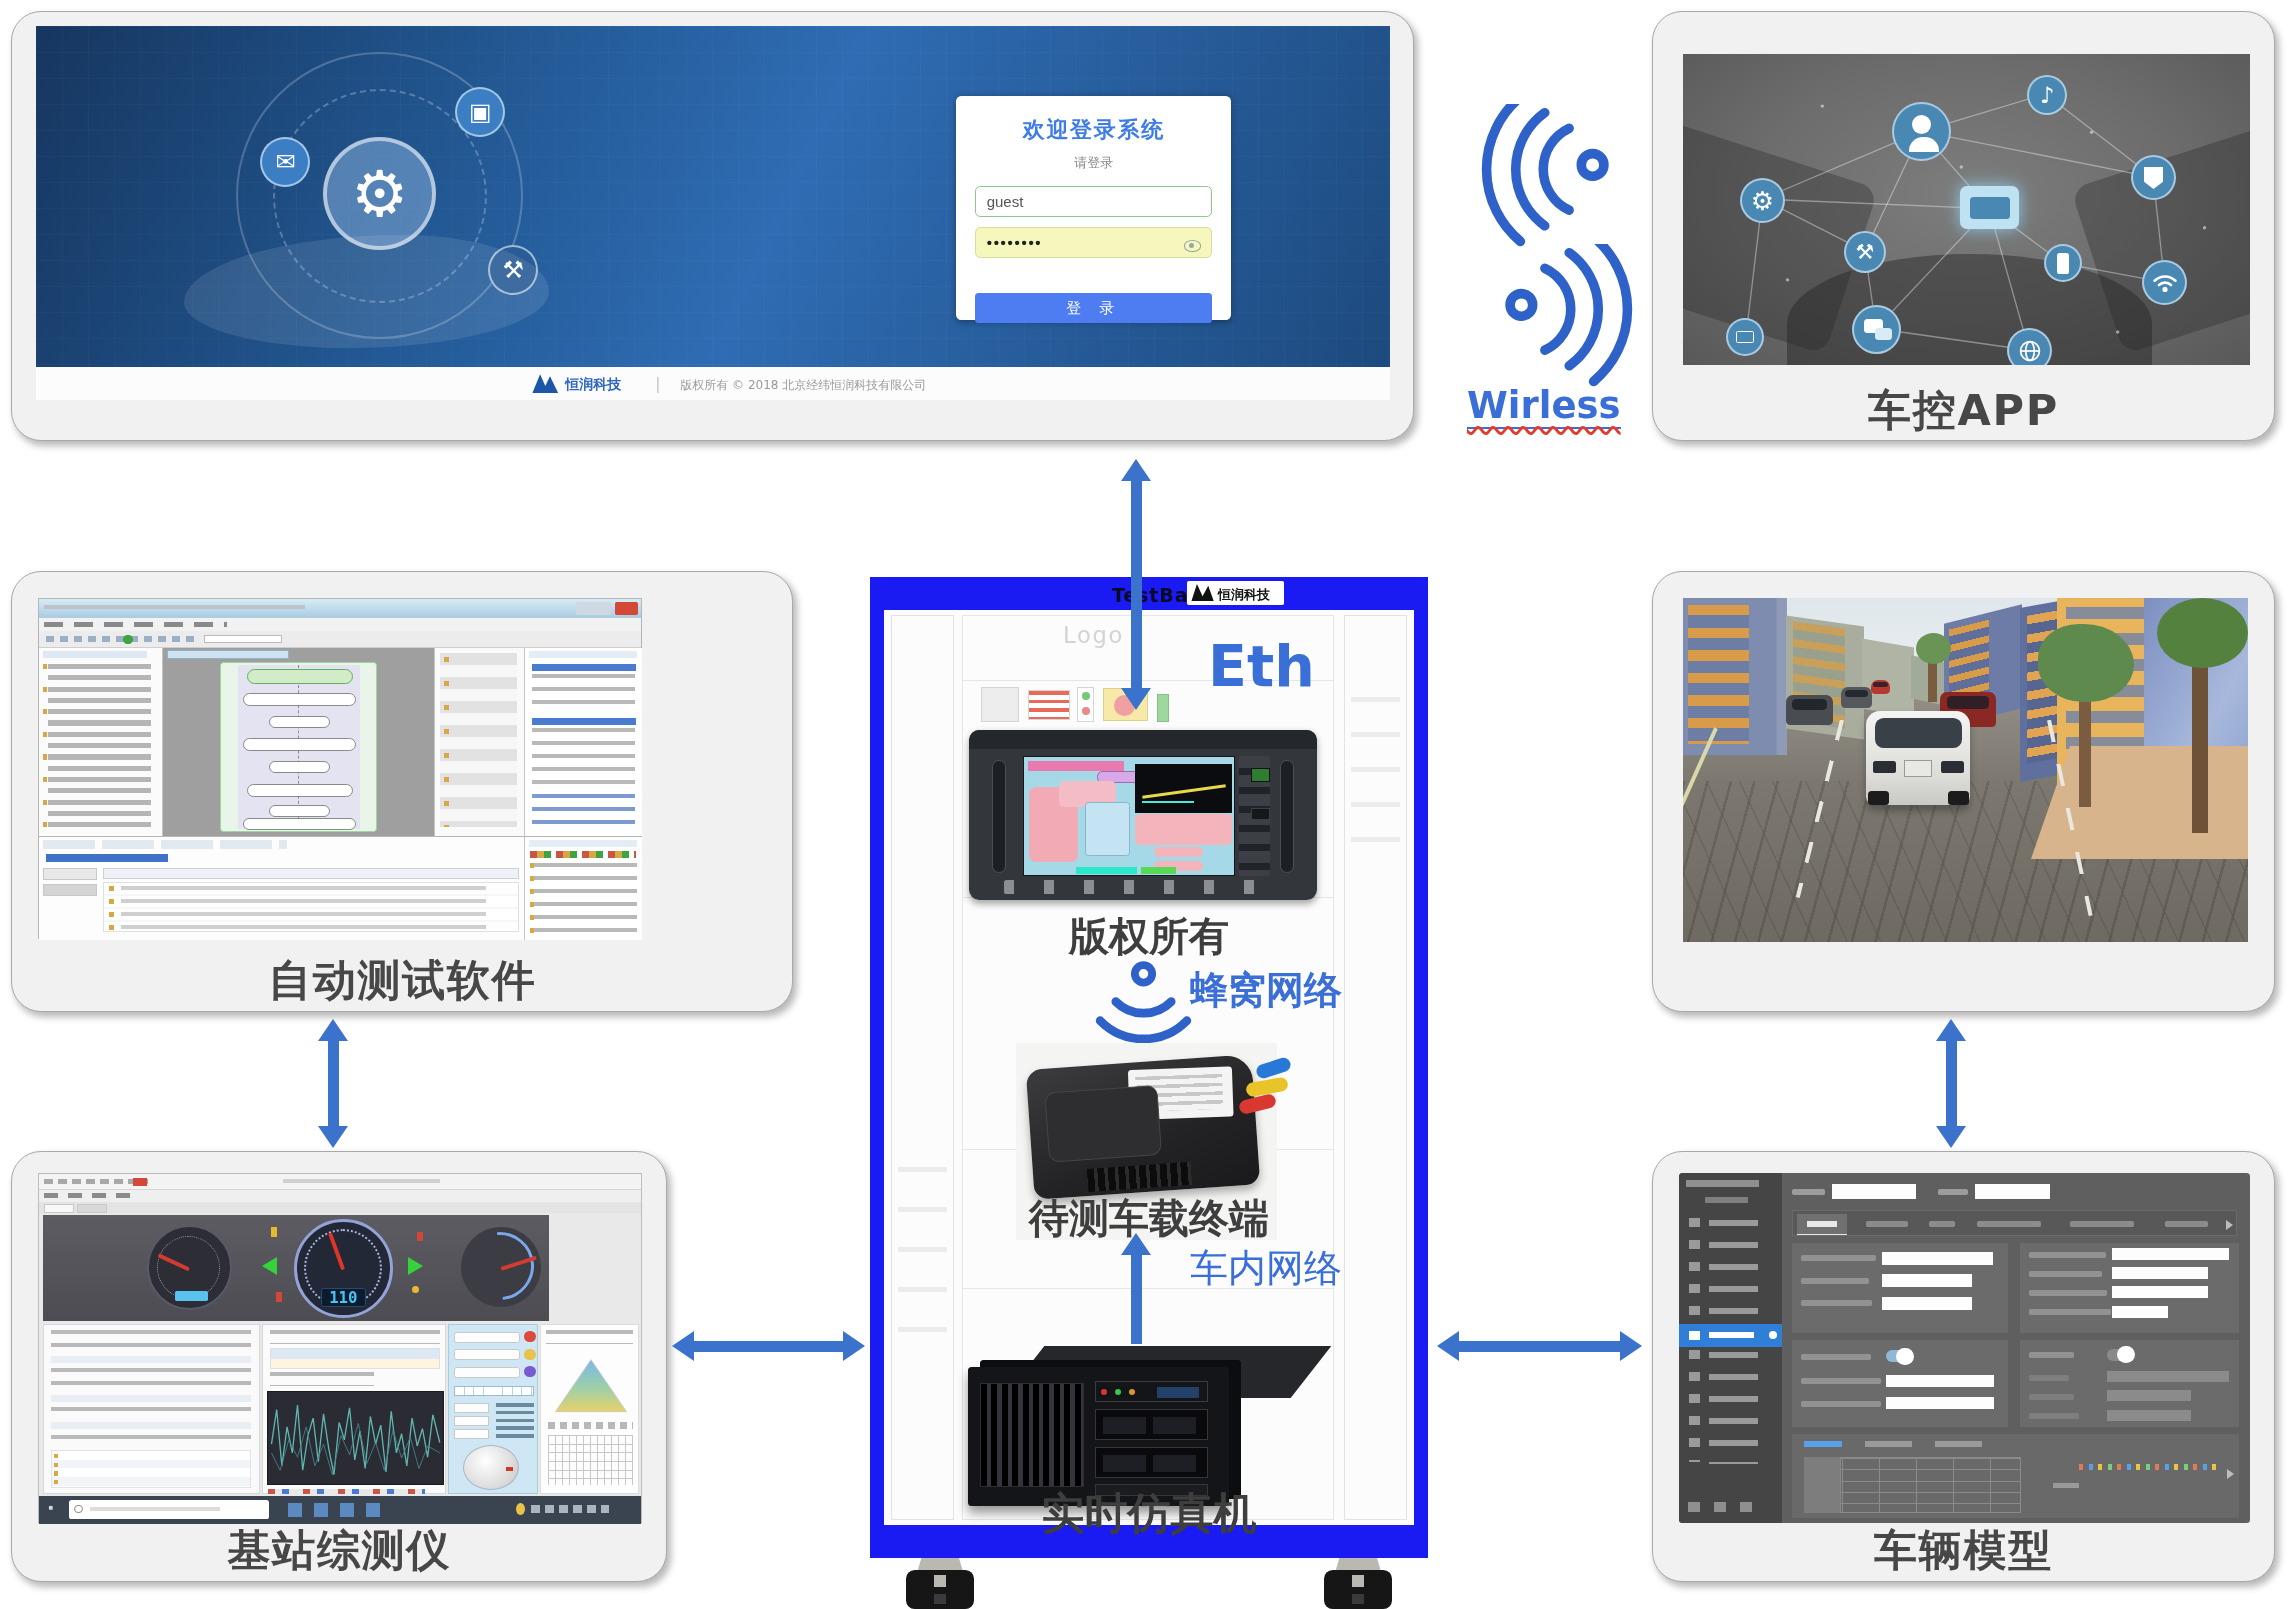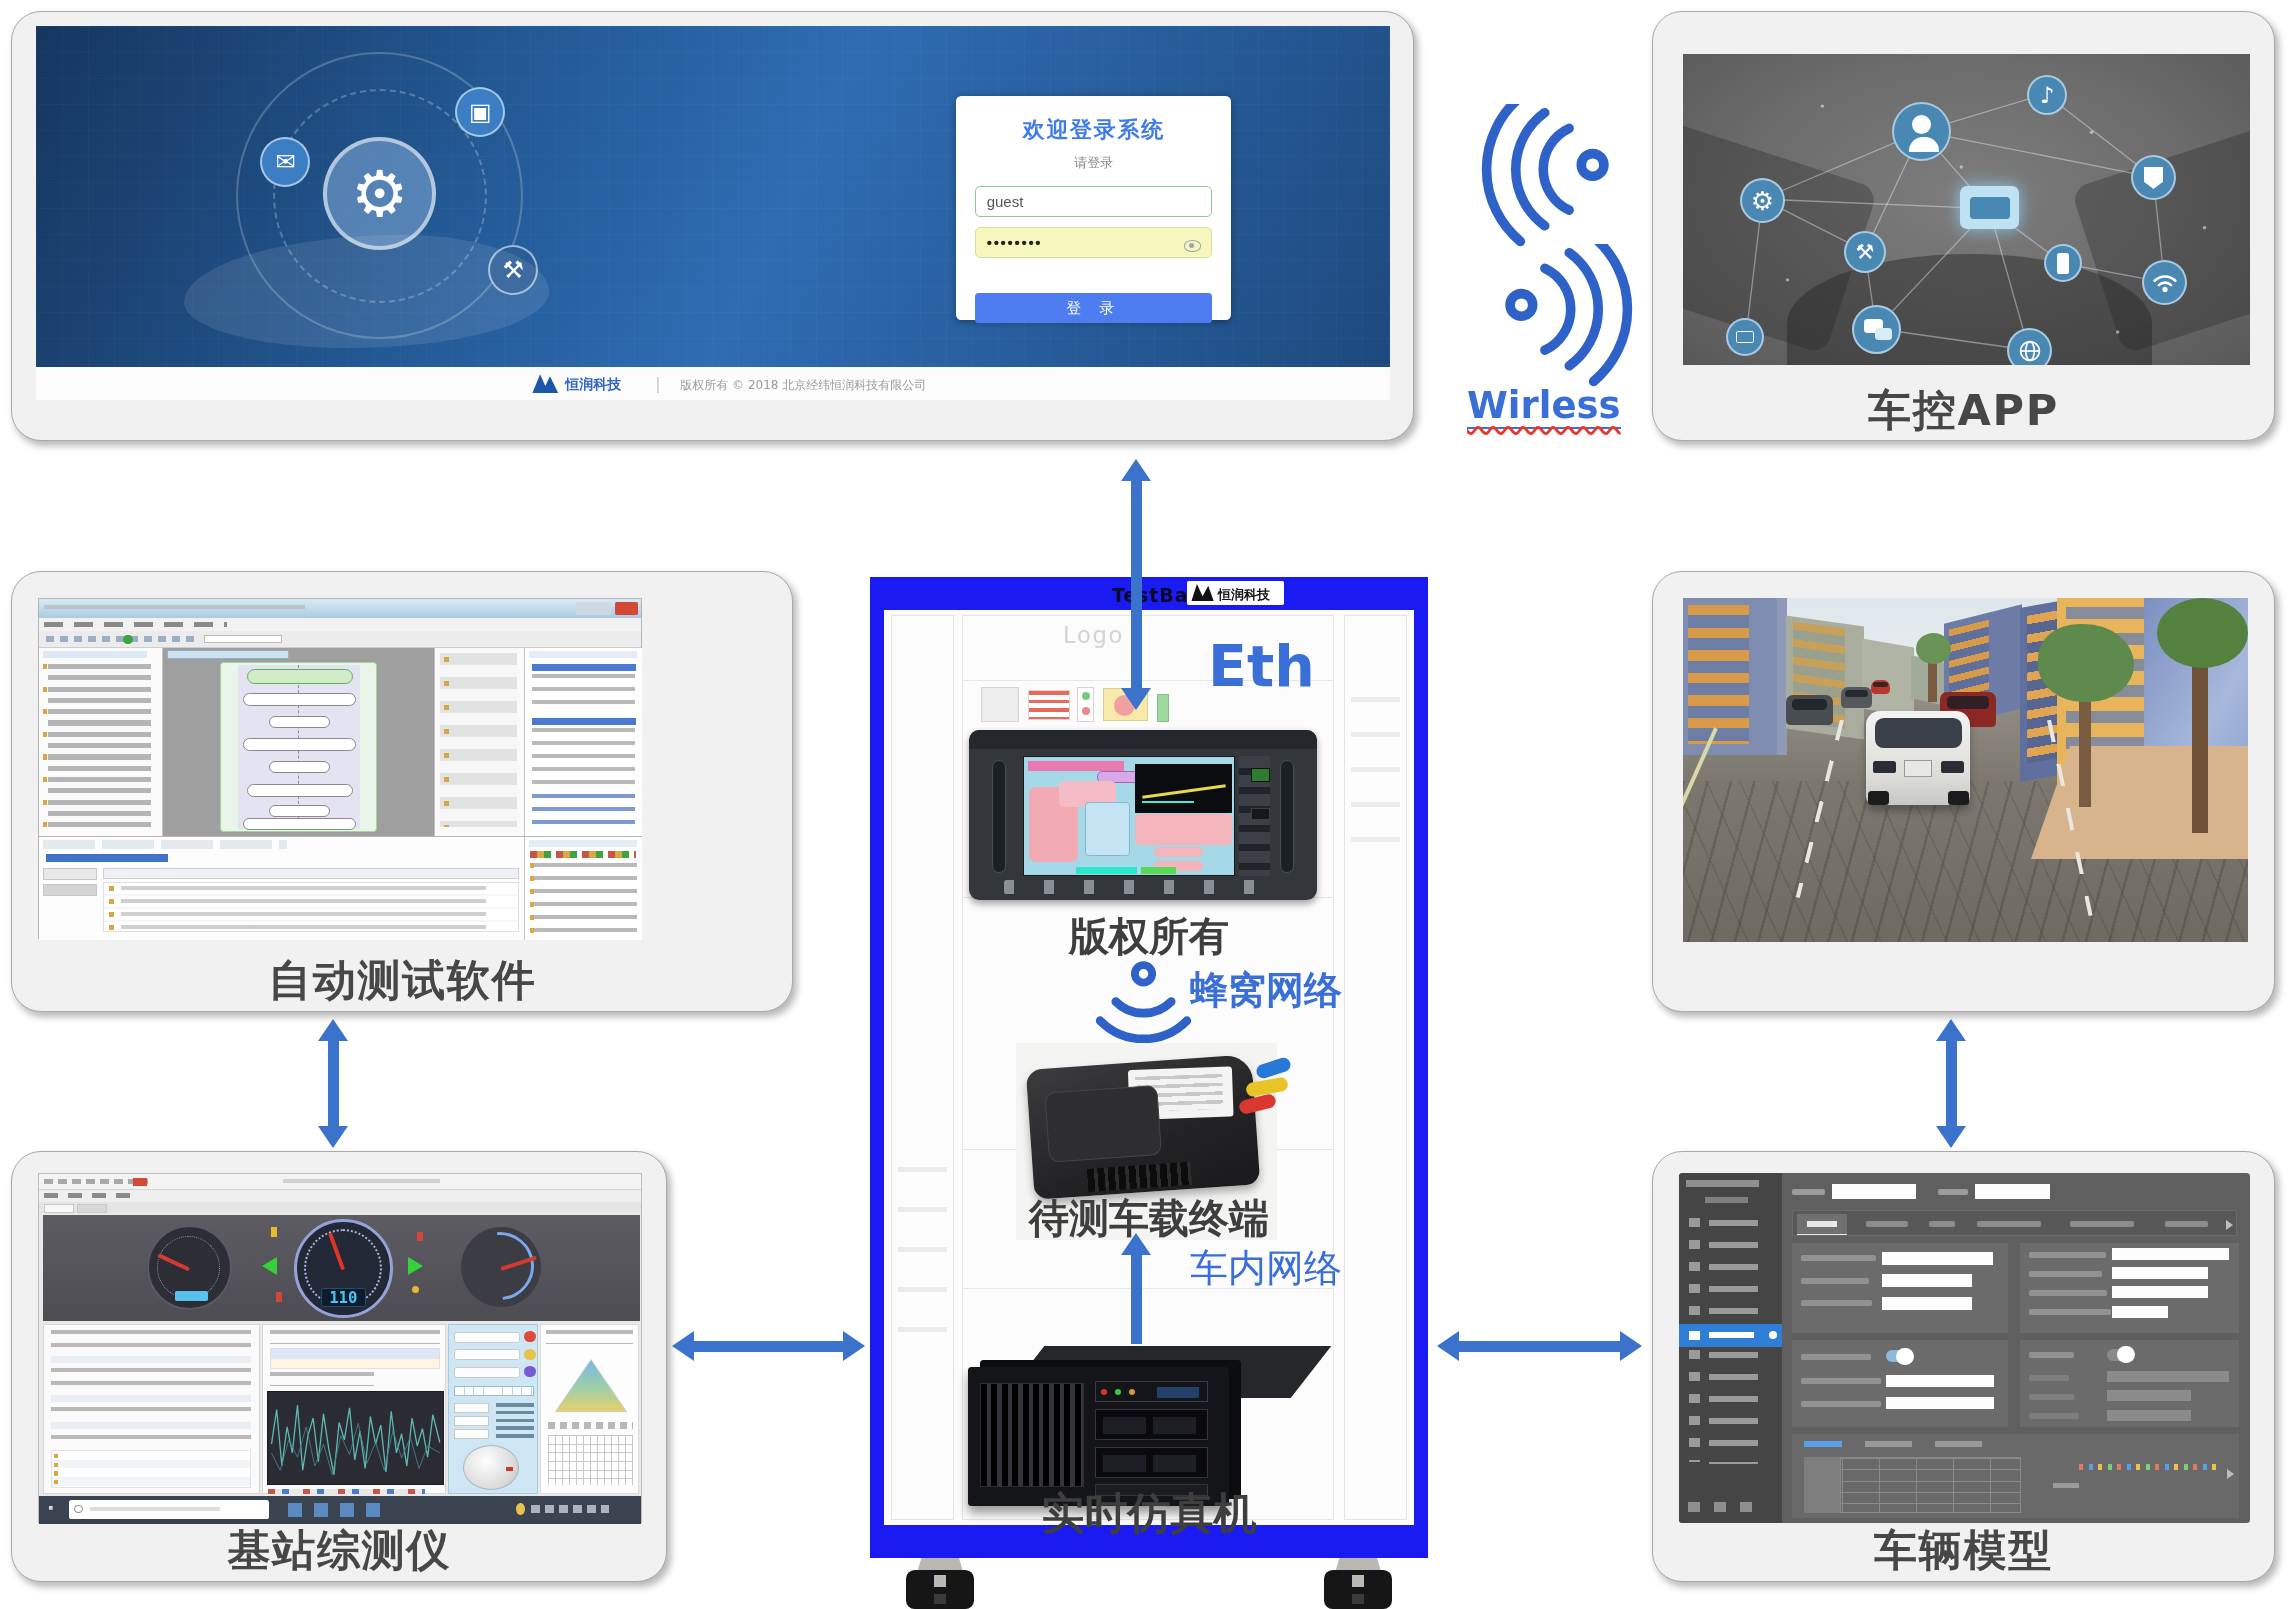--- a/index.html
+++ b/index.html
@@ -362,21 +362,21 @@
         <div class="abs tlines" style="left:244px;top:5.2px;width:157px;height:6px;opacity:.6;"></div>
       </div>
       <div class="abs" style="left:0;top:15.7px;width:100%;height:12px;background:#efefef;">
         <div class="abs" style="left:5.2px;top:3.5px;width:96px;height:5.2px;background:repeating-linear-gradient(to right,#8a8a8a 0 14px,transparent 14px 24px);"></div>
       </div>
       <div class="abs" style="left:0;top:28px;width:100%;height:11.3px;background:#e4e4e4;">
         <div class="abs" style="left:5.2px;top:1.7px;width:30px;height:9.6px;background:#f8f8f8;border:0.9px solid #c8c8c8;"></div>
         <div class="abs" style="left:38px;top:1.7px;width:30px;height:9.6px;background:#d8d8d8;border:0.9px solid #c8c8c8;"></div>
       </div>
 
-      <div class="abs" style="left:3.5px;top:41px;width:597px;height:106px;background:linear-gradient(#5c5c62,#4c4c52);">
+      <div class="abs" style="left:3.5px;top:41px;width:506px;height:106px;background:linear-gradient(#5c5c62,#4c4c52);">
         <div class="gauge" style="left:104px;top:10.4px;width:85px;height:85px;">
           <div class="abs" style="left:8.7px;top:8.7px;width:63px;height:63px;border-radius:50%;border:1.7px dotted #9a9ab0;"></div>
           <div class="needle" style="transform:rotate(205deg);"></div>
           <div class="abs" style="left:26px;top:64px;width:33px;height:9.6px;background:#59c2ee;border-radius:1.7px;"></div>
         </div>
         <div style="position:absolute;left:219px;top:42px;width:0;height:0;border-top:9.6px solid transparent;border-bottom:9.6px solid transparent;border-right:15.7px solid #35d23c;"></div>
         <div class="gauge" style="left:251px;top:3.5px;width:99px;height:99px;border:3.5px solid #93a3d8;background:#232836;">
           <div class="abs" style="left:7px;top:7px;width:78px;height:78px;border-radius:50%;border:2.6px dotted #aab8e0;"></div>
           <div class="needle" style="transform:rotate(250deg);background:#e03428;"></div>
           <div class="abs" style="left:24px;top:66px;width:45px;height:19px;background:#0c1c30;border:0.9px solid #2a4a6a;border-radius:2.6px;

